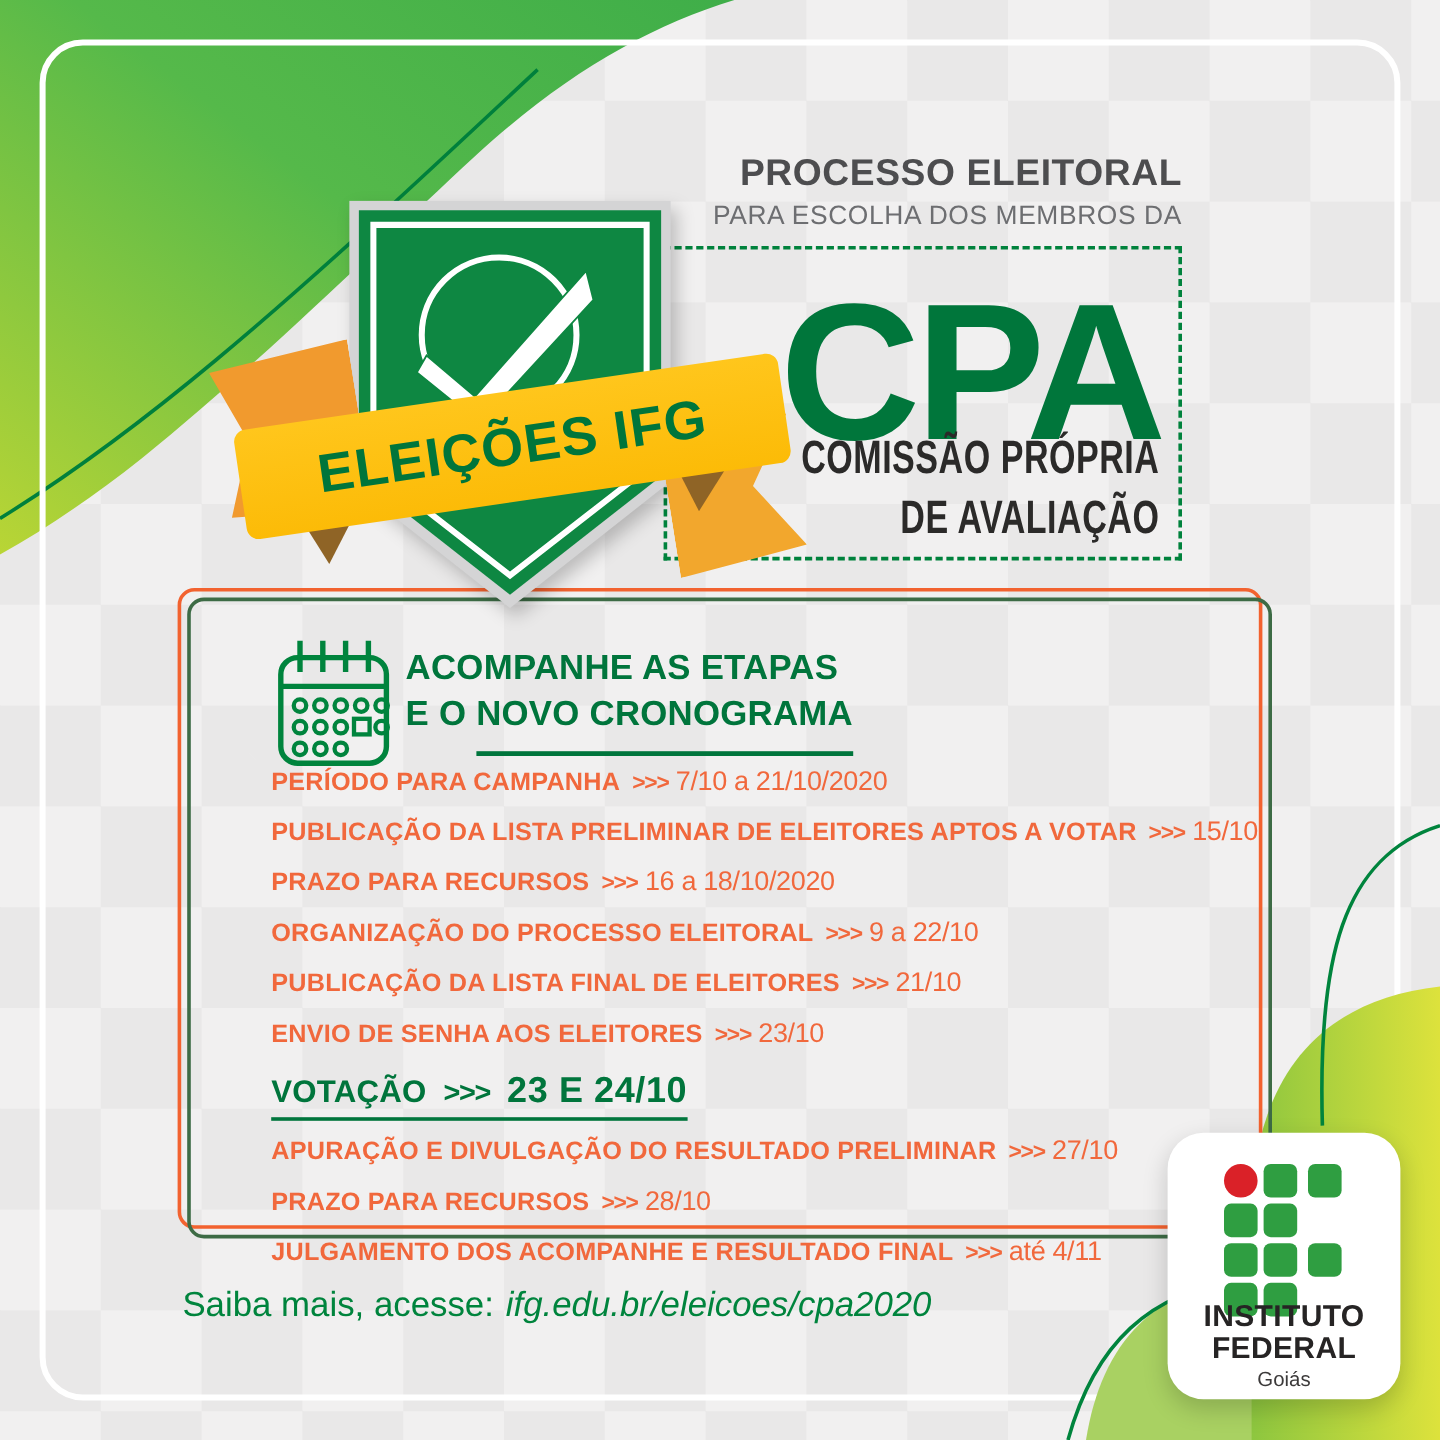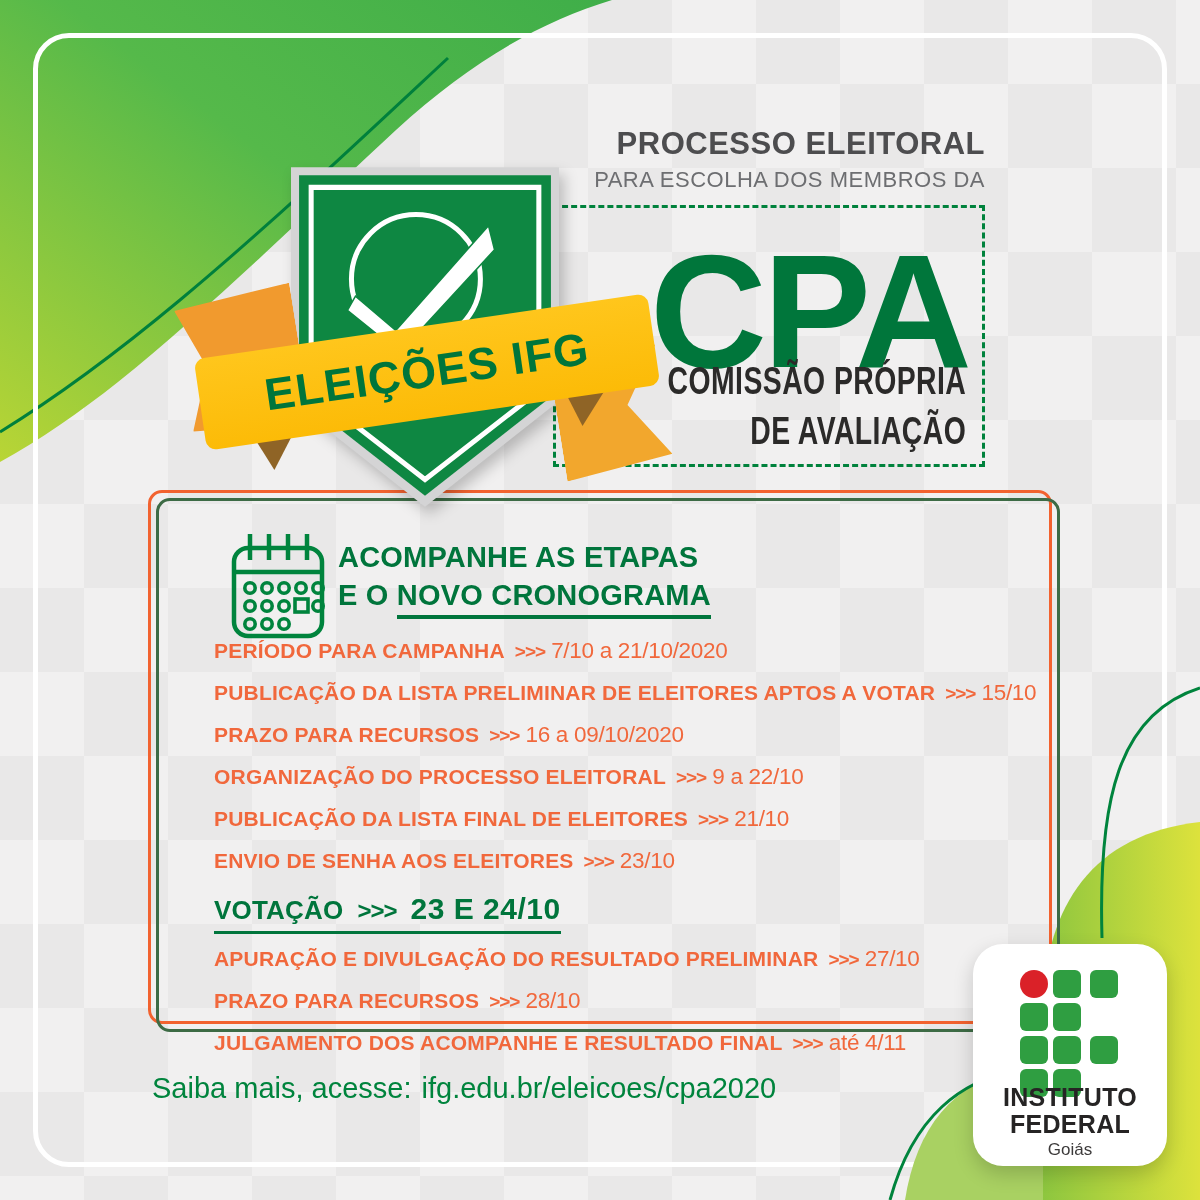--- a/index.html
+++ b/index.html
@@ -44,35 +44,35 @@
   .tail-right{left:556px;top:336px;width:108px;height:138px;background:#f2a72d;transform:rotate(-9deg);
     clip-path:polygon(0 0,100% 12%,66% 52%,100% 92%,0 100%);}
   .fold-left{left:248px;top:428px;width:48px;height:42px;background:#8f6426;clip-path:polygon(0 0,100% 0,55% 100%);}
   .fold-right{left:560px;top:382px;width:50px;height:44px;background:#8f6426;clip-path:polygon(0 0,100% 0,45% 100%);}
   
   .sched-orange{left:148px;top:490px;width:898px;height:528px;border:3px solid #F2622F;border-radius:14px;z-index:4;}
   .sched-green{left:156px;top:498px;width:898px;height:528px;border:3px solid #3d6b45;border-radius:14px;z-index:4;}
   .sched-content{left:148px;top:490px;width:898px;height:528px;z-index:5;}
   .cal-icon{position:absolute;left:78px;top:40px;}
   .sched-head{position:absolute;left:190px;top:48px;color:#00753C;font-weight:800;line-height:1.32;font-size:29px;letter-spacing:.2px;white-space:nowrap;}
-  .underline-green{border-bottom:4px solid #00753C;padding-bottom:4px;}
-  .sched-list{position:absolute;left:66px;top:148px;right:20px;display:flex;flex-direction:column;}
+  .underline-green{border-bottom:4px solid #00753C;padding-bottom:15px;}
+  .sched-list{position:absolute;left:78px;top:148px;right:20px;display:flex;flex-direction:column;}
   .row{white-space:nowrap;color:#F1683C;margin-bottom:16px;}
   .row .lbl{font-size:21px;font-weight:800;letter-spacing:.2px;}
   .row .arrows{font-size:19px;font-weight:800;letter-spacing:-1px;margin:0 6px 0 10px;}
   .row .val{font-size:22.5px;font-weight:400;letter-spacing:-.3px;}
   .row.highlight{margin:2px 0 12px 0;}
   .row.highlight .hl-wrap{display:inline-block;border-bottom:3.5px solid #00753C;padding-bottom:5px;}
   .row.highlight .lbl{font-size:26px;color:#00753C;}
   .row.highlight .arrows{font-size:24px;color:#00753C;margin:0 14px;}
   .row.highlight .val{font-size:30px;font-weight:800;color:#00753C;letter-spacing:.5px;}
   
   .footer{left:152px;top:1072px;z-index:4;font-size:29px;color:#00843D;white-space:nowrap;}
   .footer .cta{font-weight:400;}
-  .footer .url{font-weight:400;margin-left:10px;}
+  .footer .url{font-weight:400;margin-left:10px;font-style:italic;}
   
   .logo-card{left:973px;top:944px;width:194px;height:222px;background:#ffffff;border-radius:30px;z-index:6;
     box-shadow:0 8px 20px rgba(0,0,0,.18);}
   .if-grid{position:absolute;left:47px;top:26px;display:grid;grid-template-columns:repeat(3,28px);grid-auto-rows:28px;gap:5px;}
   .if-cell{width:28px;height:28px;border-radius:6px;background:#2F9E41;}
   .if-cell.red{background:#DA2128;border-radius:50%;}
   .if-cell.off{margin-left:4px;}
   .if-cell.empty{background:transparent;}
   .logo-text{position:absolute;left:0;right:0;top:140px;text-align:center;color:#262424;}
   .logo-l1,.logo-l2{font-size:25px;font-weight:800;letter-spacing:.3px;line-height:1.08;}
@@ -170,21 +170,21 @@
     </svg>
 
     <div class="sched-head">
       <div>ACOMPANHE AS ETAPAS</div>
       <div><span>E O </span><span class="underline-green">NOVO CRONOGRAMA</span></div>
     </div>
 
     <div class="sched-list">
       <div class="row"><span class="lbl">PERÍODO PARA CAMPANHA</span><span class="arrows">&gt;&gt;&gt;</span><span class="val">7/10 a 21/10/2020</span></div>
       <div class="row"><span class="lbl">PUBLICAÇÃO DA LISTA PRELIMINAR DE ELEITORES APTOS A VOTAR</span><span class="arrows">&gt;&gt;&gt;</span><span class="val">15/10</span></div>
-      <div class="row"><span class="lbl">PRAZO PARA RECURSOS</span><span class="arrows">&gt;&gt;&gt;</span><span class="val">16 a 09/10/2020</span></div>
+      <div class="row"><span class="lbl">PRAZO PARA RECURSOS</span><span class="arrows">&gt;&gt;&gt;</span><span class="val">16 a 18/10/2020</span></div>
       <div class="row"><span class="lbl">ORGANIZAÇÃO DO PROCESSO ELEITORAL</span><span class="arrows">&gt;&gt;&gt;</span><span class="val">9 a 22/10</span></div>
       <div class="row"><span class="lbl">PUBLICAÇÃO DA LISTA FINAL DE ELEITORES</span><span class="arrows">&gt;&gt;&gt;</span><span class="val">21/10</span></div>
       <div class="row"><span class="lbl">ENVIO DE SENHA AOS ELEITORES</span><span class="arrows">&gt;&gt;&gt;</span><span class="val">23/10</span></div>
       <div class="row highlight"><span class="hl-wrap"><span class="lbl">VOTAÇÃO</span><span class="arrows">&gt;&gt;&gt;</span><span class="val">23 E 24/10</span></span></div>
       <div class="row"><span class="lbl">APURAÇÃO E DIVULGAÇÃO DO RESULTADO PRELIMINAR</span><span class="arrows">&gt;&gt;&gt;</span><span class="val">27/10</span></div>
       <div class="row"><span class="lbl">PRAZO PARA RECURSOS</span><span class="arrows">&gt;&gt;&gt;</span><span class="val">28/10</span></div>
       <div class="row"><span class="lbl">JULGAMENTO DOS ACOMPANHE E RESULTADO FINAL</span><span class="arrows">&gt;&gt;&gt;</span><span class="val">até 4/11</span></div>
     </div>
   </div>
 

